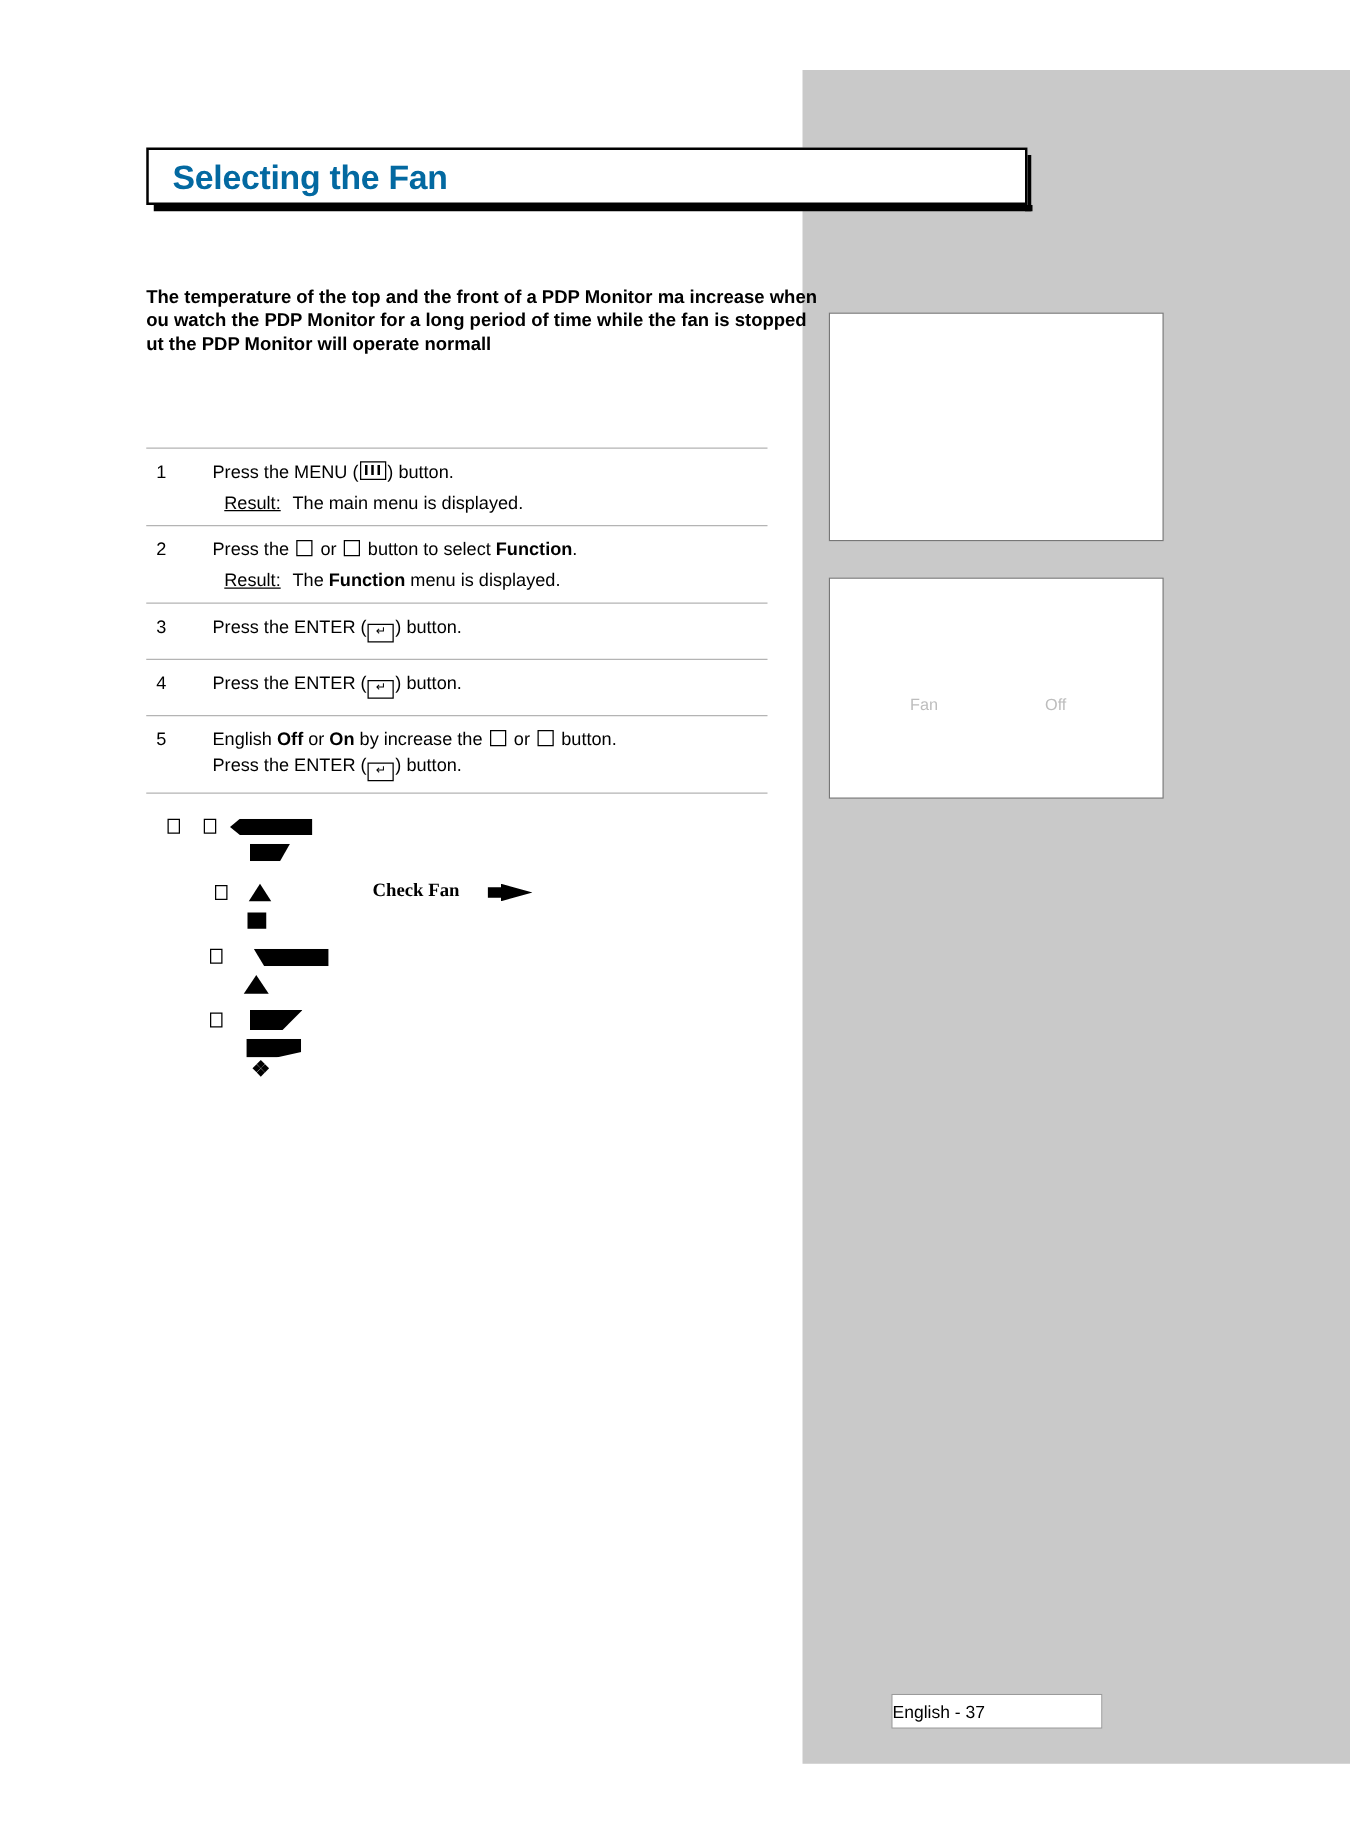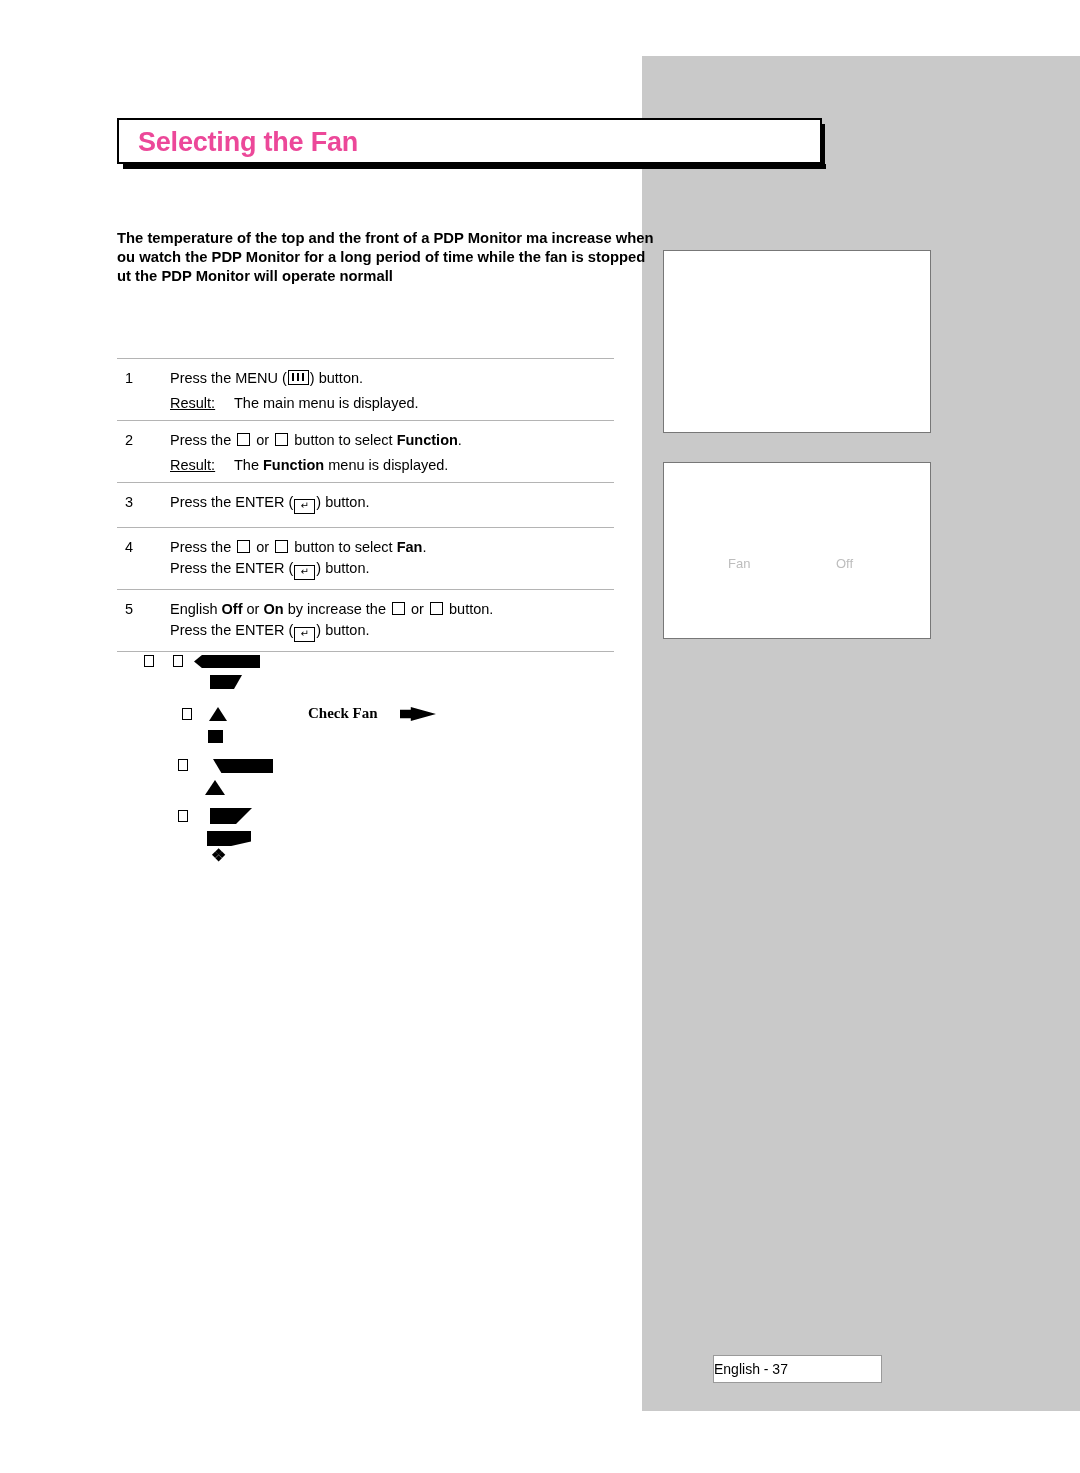--- a/index.html
+++ b/index.html
@@ -36,21 +36,21 @@
     background: #ffffff;
     box-sizing: border-box;
   }
   .title-box .title-text {
     position: absolute;
     left: 19px;
     top: 7px;
     font-size: 27px;
     font-weight: bold;
     letter-spacing: -0.2px;
-    color: #ec4899;
+    color: #0369a1;
     font-family: "Liberation Sans", sans-serif;
   }
   .title-shadow {
     position: absolute;
     left: 123px;
     top: 164px;
     width: 703px;
     height: 5px;
     background: #000;
   }
@@ -106,20 +106,21 @@
     line-height: 21px;
     color: #000;
   }
   .step .body .line { white-space: nowrap; }
   .result-row {
     margin-left: 53px;
     margin-top: 6px;
     font-size: 14.5px;
     color: #000;
     display: flex;
+    text-align: center;
   }
   .result-row .lbl {
     text-decoration: underline;
     width: 64px;
     flex: none;
   }
   .b { font-weight: bold; }
   .menu-icon {
     display: inline-block;
     width: 19px;
@@ -162,21 +163,21 @@
     height: 11px;
     border: 1px solid #000;
     vertical-align: -1px;
     margin: 0 2px;
     background: #fff;
   }
 
   
   .notes {
     position: absolute;
-    left: 115px;
+    left: 105px;
     top: 645px;
     width: 500px;
     height: 235px;
   }
   .glyph { position: absolute; background: #000; }
   .note-text {
     position: absolute;
     font-size: 15px;
     font-weight: bold;
     font-family: "Liberation Serif", serif;
@@ -275,23 +276,20 @@
       <span>Press the ENTER (</span><span class="enter-icon">↵</span><span>) button.</span>
     </div>
   </div>
 
   <div class="rule"></div>
 
   <div class="step">
     <div class="num">4</div>
     <div class="body">
       <div class="line">
-        <span>Press the </span><span class="sq"></span><span> or </span><span class="sq"></span><span>&nbsp;button to select </span><span class="b">Fan</span><span>.</span>
-      </div>
-      <div class="line">
         <span>Press the ENTER (</span><span class="enter-icon">↵</span><span>) button.</span>
       </div>
     </div>
   </div>
 
   <div class="rule"></div>
 
   <div class="step">
     <div class="num">5</div>
     <div class="body">

